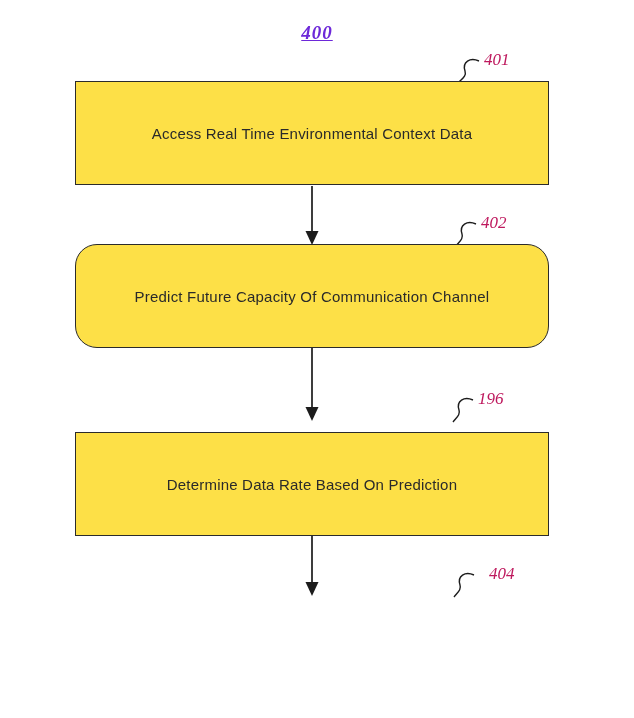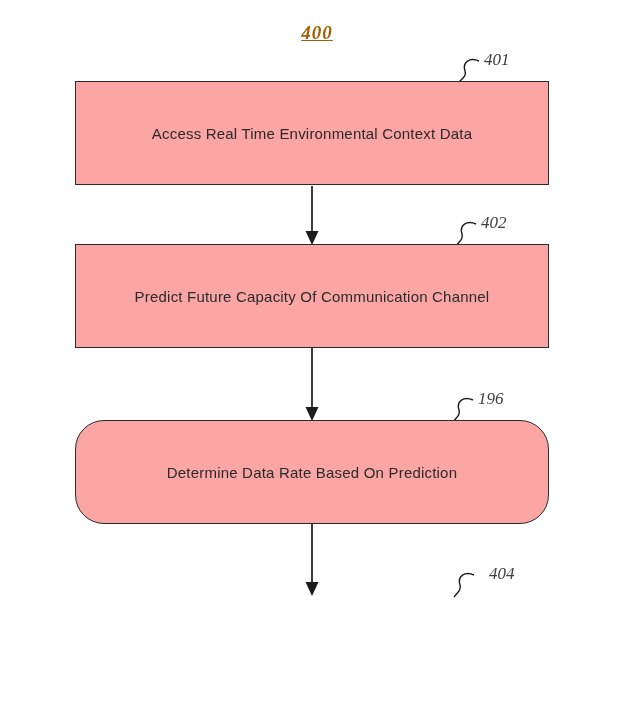--- a/index.html
+++ b/index.html
@@ -18,48 +18,48 @@
   .fig-num {
     position: absolute;
     left: 0;
     top: 22px;
     width: 634px;
     text-align: center;
     font-family: "Liberation Serif", serif;
     font-style: italic;
     font-weight: 700;
     font-size: 19px;
-    color: #a16207;
+    color: #6d28d9;
     text-decoration: underline;
     letter-spacing: 1px;
   }
   .flow-box {
     position: absolute;
     left: 75px;
     width: 474px;
     height: 104px;
     border: 1.6px solid #2b2b2b;
     box-sizing: border-box;
-    background: #fca5a5;
+    background: #fde047;
     display: flex;
     align-items: center;
     justify-content: center;
   }
   .flow-box .box-label {
     font-size: 15px;
     color: #2a2a2a;
     text-align: center;
     letter-spacing: 0.2px;
   }
   .ref-label {
     position: absolute;
     font-family: "Liberation Serif", serif;
     font-style: italic;
     font-size: 17px;
-    color: #404040;
+    color: #be185d;
   }
   .overlay {
     position: absolute;
     left: 0;
     top: 0;
     pointer-events: none;
   }
 </style>
 </head>
 <body>
@@ -88,24 +88,24 @@
     <path d="M473 400 c-9 -4 -17 1 -14 10 c1.5 4.5 -2 7 -6 12" fill="none" stroke="#1c1c1c" stroke-width="1.4"></path>
     <path d="M474 575 c-9 -4 -17 1 -14 10 c1.5 4.5 -2 7 -6 12" fill="none" stroke="#1c1c1c" stroke-width="1.4"></path>
   </svg>
 
   <div class="ref-label" style="left:484px; top:50px;">401</div>
   <div class="flow-box" style="top:81px;">
     <span class="box-label">Access Real Time Environmental Context Data</span>
   </div>
 
   <div class="ref-label" style="left:481px; top:213px;">402</div>
-  <div class="flow-box" style="top:244px;">
+  <div class="flow-box" style="top:244px;border-radius:22px;">
     <span class="box-label">Predict Future Capacity Of Communication Channel</span>
   </div>
 
   <div class="ref-label" style="left:478px; top:389px;">196</div>
-  <div class="flow-box" style="top:420px;border-radius:29px;">
+  <div class="flow-box" style="top:432px;">
     <span class="box-label">Determine Data Rate Based On Prediction</span>
   </div>
 
   <div class="ref-label" style="left:489px; top:564px;text-align:center;">404</div>
 
 </div>
 
 </body></html>

